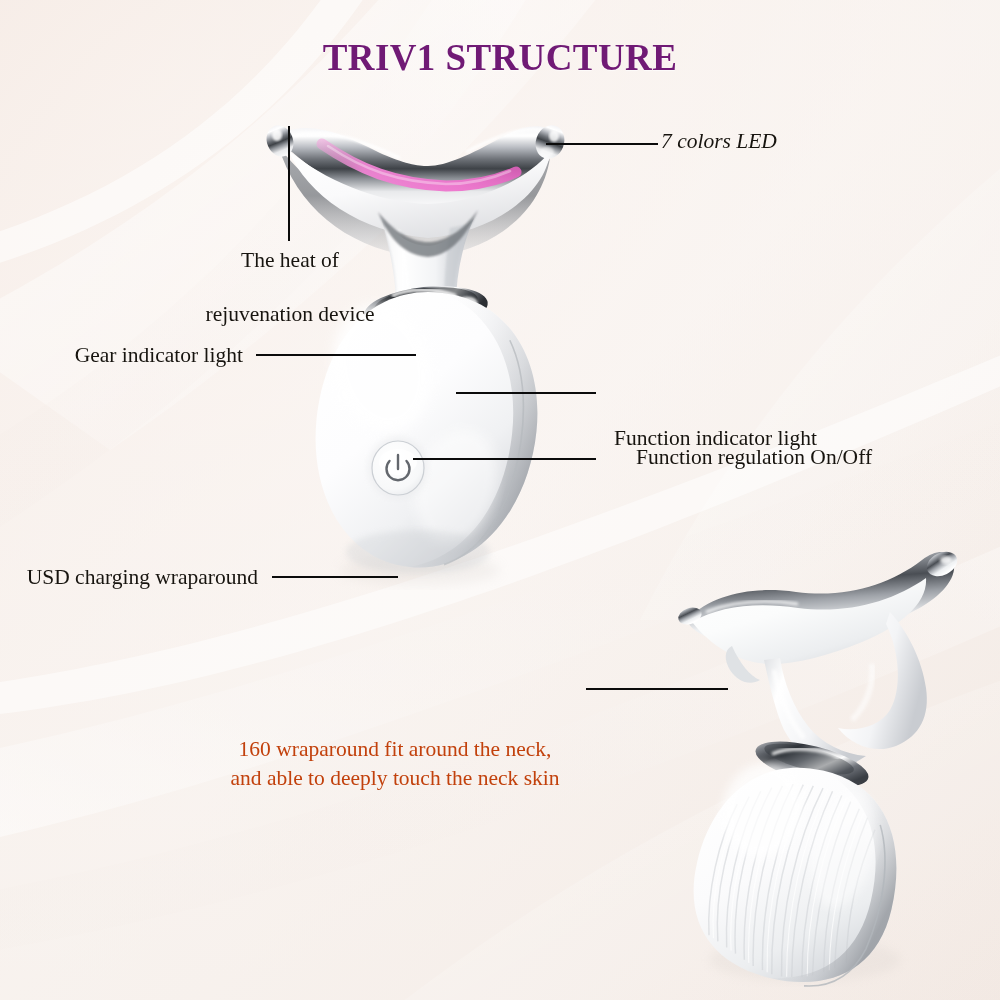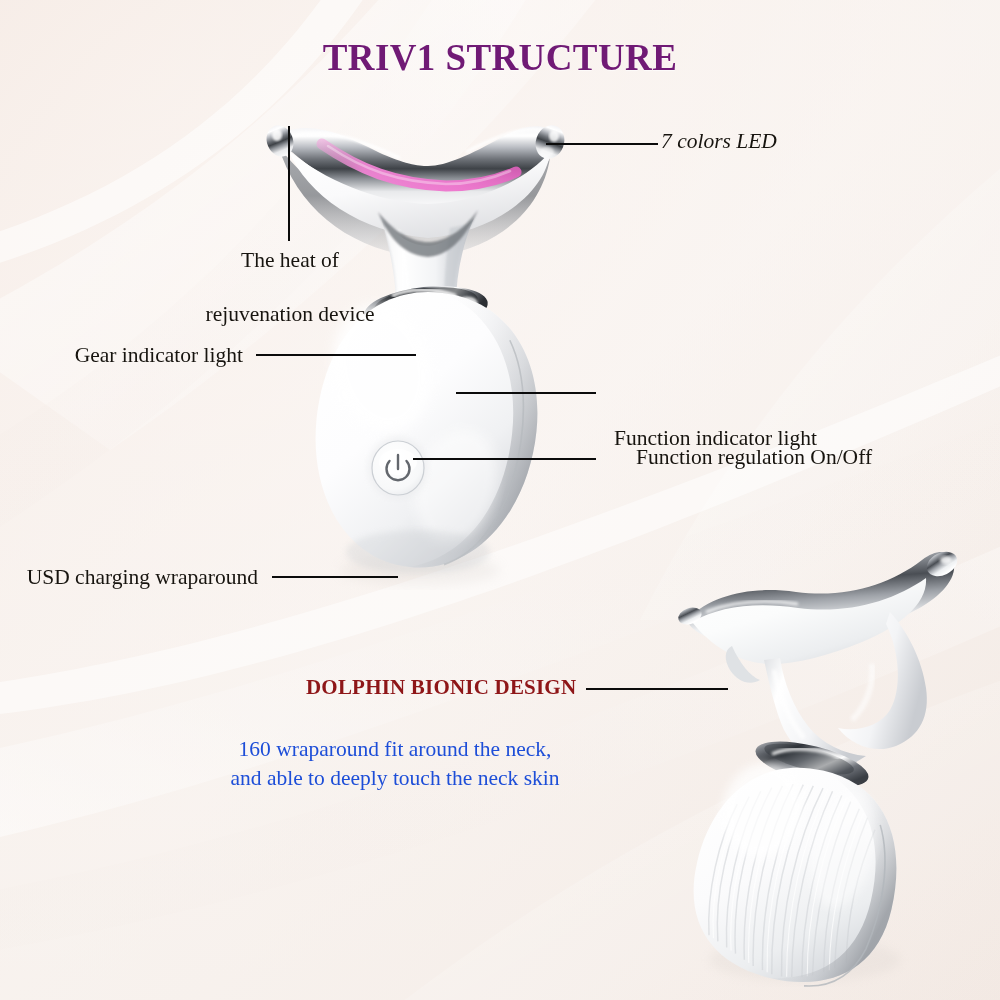--- a/index.html
+++ b/index.html
@@ -56,21 +56,21 @@
     color: #8e1618;
     font-weight: bold;
     font-size: 21px;
     letter-spacing: .2px;
     white-space: pre;
     font-family: "Liberation Serif", "DejaVu Serif", serif;
   }
   .body-copy {
     position: absolute;
     text-align: center;
-    color: #1d4ed8;
+    color: #c2410c;
     font-size: 21.5px;
     line-height: 29px;
     font-family: "Liberation Serif", "DejaVu Serif", serif;
   }
 
   
   .leader { position: absolute; background: #0b0b0b; height: 2px; transform-origin: left center; }
 
   
   #device-main { position: absolute; left: 250px; top: 100px; width: 350px; height: 500px; }
@@ -418,20 +418,19 @@
   <div class="label center" style="left:180px; top:265px; width:220px;margin-top:36px;">rejuvenation device</div>
 
   <div class="label right" style="left:20px; top:342px; width:223px;">Gear indicator light</div>
 
   <div class="label" style="left:614px; top:393px;margin-top:32px;">Function indicator light</div>
 
   <div class="label" style="left:636px; top:444px;">Function regulation On/Off</div>
 
   <div class="label right" style="left:10px; top:564px; width:248px;">USD charging wraparound</div>
 
-  <div class="section-head" style="left:306px; top:675px;">DOLPHIN BIONIC DESIGN</div>
 
   <div class="body-copy" style="left:165px; top:735px; width:460px;">
     <div>160 wraparound fit around the neck,</div>
     <div>and able to deeply touch the neck skin</div>
   </div>
 
 </div>
 
 </body></html>

